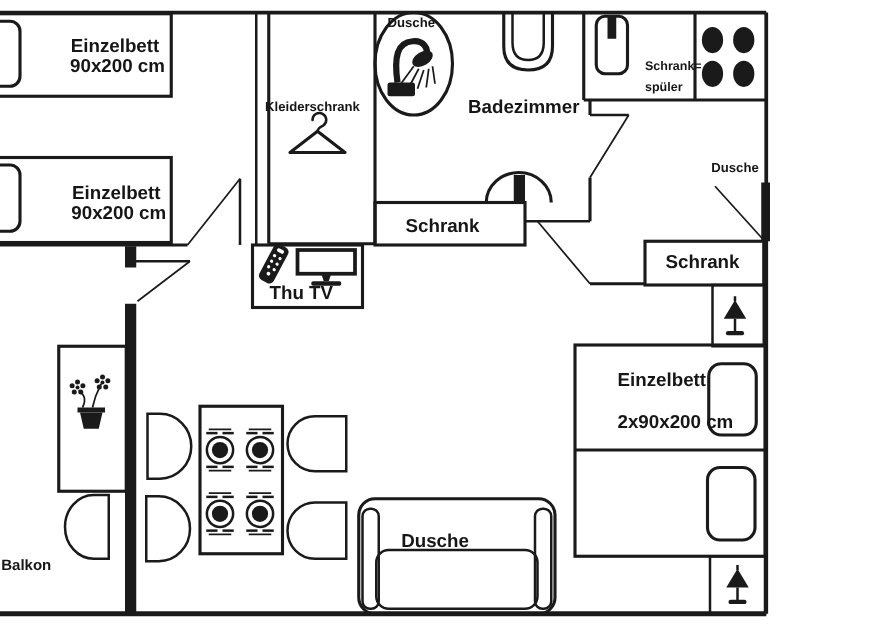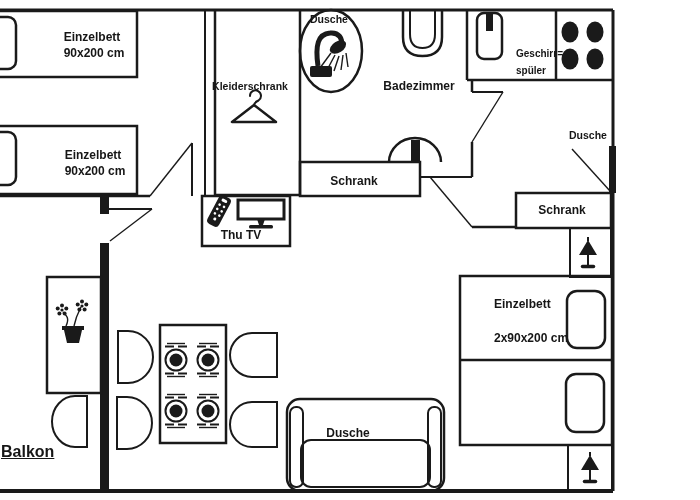--- a/index.html
+++ b/index.html
@@ -14,22 +14,22 @@
   .w4{stroke-width:4;}
   .ink{fill:#1a1a1a;stroke:none;}
   .wht{fill:#ffffff;stroke:none;}
   .plateOut{stroke-width:2;fill:#fff;}
   .chair{stroke-width:2;fill:#fff;}
   .lbl{position:absolute;color:#161616;font-weight:700;white-space:nowrap;line-height:1;}
   .c{transform:translate(-50%,-50%);}
   .vy{transform:translate(0,-50%);}
   .s10{font-size:10px;}
   .s105{font-size:10.5px;}
-  .s11{font-size:12px;}
-  .s12{font-size:16px;text-decoration:underline;}
+  .s11{font-size:15px;}
+  .s12{font-size:12px;}
 </style>
 </head>
 <body>
 
 <div id="plan">
 
   <svg width="700" height="500" viewBox="0 0 700 500">
 
     <g>
       <line x1="0" y1="10" x2="613" y2="10" class="w3"></line>
@@ -231,21 +231,21 @@
   </svg>
 
   <div class="lbl c s11" style="left:92px;top:37px">Einzelbett</div>
   <div class="lbl c s11" style="left:94px;top:53px">90x200 cm</div>
   <div class="lbl c s11" style="left:93px;top:155px">Einzelbett</div>
   <div class="lbl c s11" style="left:95px;top:171px">90x200 cm</div>
   <div class="lbl c s105" style="left:250px;top:86px">Kleiderschrank</div>
   <div class="lbl c s105" style="left:329px;top:19px">Dusche</div>
   <div class="lbl c s11" style="left:419px;top:86px">Badezimmer</div>
   <div class="lbl c s11" style="left:354px;top:181px">Schrank</div>
-  <div class="lbl vy s10" style="left:516px;top:54px">Geschirr=</div>
+  <div class="lbl vy s10" style="left:516px;top:54px">Schrank=</div>
   <div class="lbl vy s10" style="left:516px;top:71px">spüler</div>
   <div class="lbl c s105" style="left:588px;top:135px">Dusche</div>
   <div class="lbl c s11" style="left:562px;top:210px">Schrank</div>
   <div class="lbl vy s11" style="left:494px;top:304px">Einzelbett</div>
   <div class="lbl vy s11" style="left:494px;top:338px">2x90x200 cm</div>
   <div class="lbl c s11" style="left:348px;top:433px">Dusche</div>
   <div class="lbl c s11" style="left:241px;top:235px">Thu TV</div>
   <div class="lbl vy s12" style="left:1px;top:452px">Balkon</div>
 
 </div>

